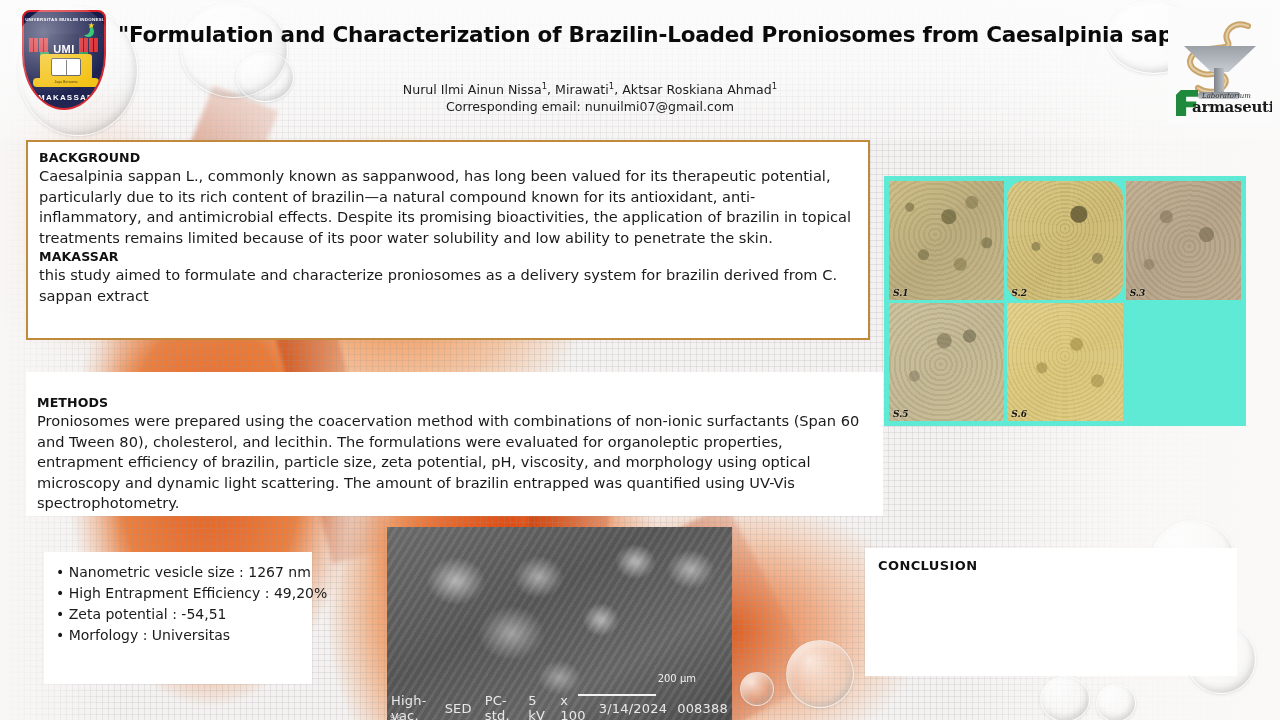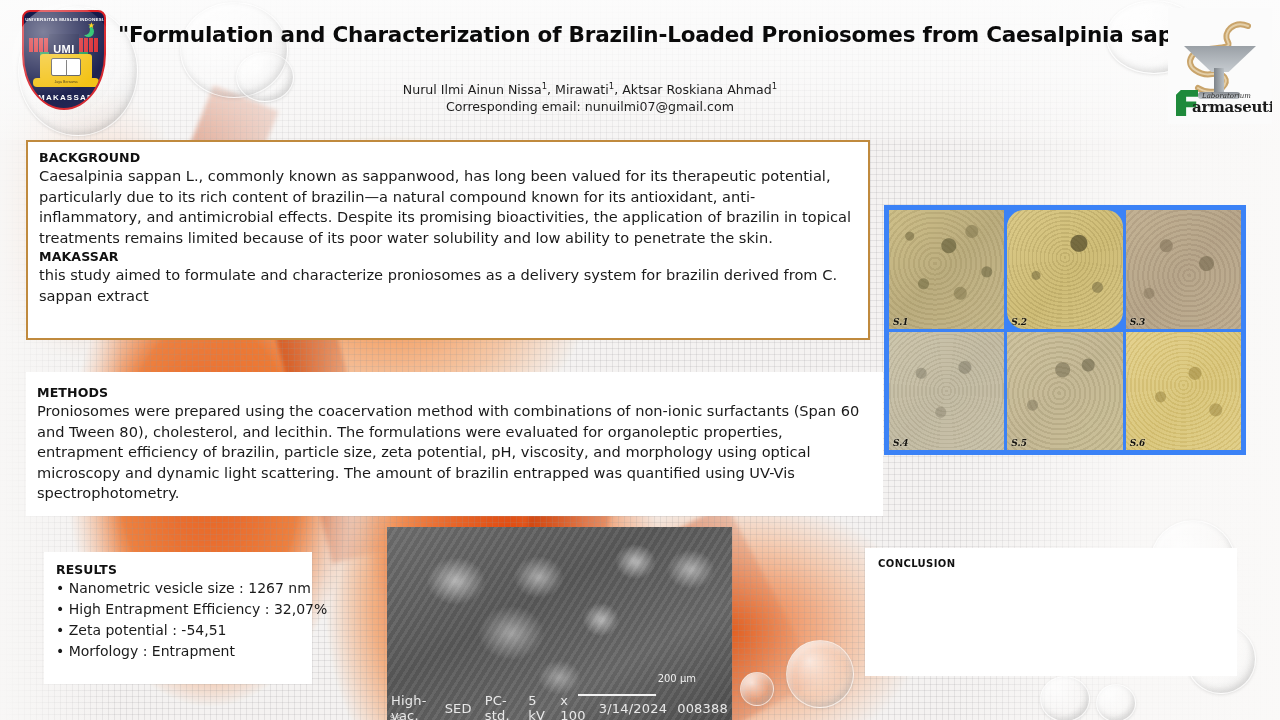--- a/index.html
+++ b/index.html
@@ -220,21 +220,21 @@
   
   .panel { position: absolute; z-index: 10; background: #ffffff; }
 
   .panel-bg {
     left: 26px; top: 140px; width: 844px; height: 200px;
     border: 2px solid #c08a3e;
     padding: 8px 11px 6px 11px;
   }
   .panel-methods {
     left: 26px; top: 372px; width: 857px; height: 144px;
-    padding: 13px 11px 6px 11px;
+    padding: 23px 11px 6px 11px;
   }
   .panel-results {
     left: 44px; top: 552px; width: 268px; height: 132px;
     padding: 10px 10px 8px 12px;
   }
   .panel-conclusion {
     left: 865px; top: 548px; width: 372px; height: 128px;
     padding: 10px 10px 8px 13px;
   }
 
@@ -242,30 +242,30 @@
     font-family: "DejaVu Sans", sans-serif;
     font-weight: bold; font-size: 12.6px; color: #111; letter-spacing: .1px;
     margin-bottom: 1px;
   }
   .sec-body {
     font-family: "DejaVu Sans", sans-serif;
     font-size: 14.6px; color: #1a1a1a; line-height: 20.5px;
   }
   .panel-results .sec-body, .panel-conclusion .sec-body { font-size: 14px; line-height: 21px; }
   .panel-results .sec-title { font-size: 12.4px; }
-  .panel-conclusion .sec-title { font-size: 10px; letter-spacing: .4px; }
+  .panel-conclusion .sec-title { font-size: 13px; letter-spacing: .4px; }
 
   ul.results-list { list-style: none; }
   ul.results-list li { white-space: nowrap; }
   ul.results-list li:before { content: '• '; }
 
   
   .micro-wrap {
-    position: absolute; left: 884px; top: 205px; width: 362px; height: 250px;
-    z-index: 10; background: #3b82f6; padding: 5px;
+    position: absolute; left: 884px; top: 176px; width: 362px; height: 250px;
+    z-index: 10; background: #5eead4; padding: 5px;
     display: grid; grid-template-columns: repeat(3, 1fr); grid-template-rows: repeat(2, 1fr);
     gap: 3px;
   }
   .micro-cell {
     position: relative; overflow: hidden;
   }
   .micro-label {
     position: absolute; left: 4px; bottom: 2px;
     font-family: "DejaVu Serif", serif; font-weight: bold; font-style: italic;
     font-size: 9px; color: #14120c; text-shadow: 0 0 2px rgba(255,255,255,.6);
@@ -429,45 +429,41 @@
     <div class="sec-title" style="margin-top:1px;">MAKASSAR</div>
     <div class="sec-body">this study aimed to formulate and characterize proniosomes as a delivery system for brazilin derived from C. sappan extract</div>
   </div>
 
   <div class="panel panel-methods">
     <div class="sec-title">METHODS</div>
     <div class="sec-body">Proniosomes were prepared using the coacervation method with combinations of non-ionic surfactants (Span 60 and Tween 80), cholesterol, and lecithin. The formulations were evaluated for organoleptic properties, entrapment efficiency of brazilin, particle size, zeta potential, pH, viscosity, and morphology using optical microscopy and dynamic light scattering. The amount of brazilin entrapped was quantified using UV-Vis spectrophotometry.</div>
   </div>
 
   <div class="panel panel-results">
-    <div class="sec-title">RESULTS</div>
     <ul class="results-list sec-body">
       <li>Nanometric vesicle size : 1267 nm</li>
-      <li>High Entrapment Efficiency : 32,07%</li>
+      <li>High Entrapment Efficiency : 49,20%</li>
       <li>Zeta potential : -54,51</li>
-      <li>Morfology : Entrapment</li>
+      <li>Morfology : Universitas</li>
     </ul>
   </div>
 
   <div class="panel panel-conclusion">
     <div class="sec-title">CONCLUSION</div>
   </div>
 
   <div class="micro-wrap">
     <div class="micro-cell m1">
       <span class="micro-label">S.1</span>
     </div>
     <div class="micro-cell m2">
       <span class="micro-label">S.2</span>
     </div>
     <div class="micro-cell m3">
       <span class="micro-label">S.3</span>
-    </div>
-    <div class="micro-cell m4">
-      <span class="micro-label">S.4</span>
     </div>
     <div class="micro-cell m5">
       <span class="micro-label">S.5</span>
     </div>
     <div class="micro-cell m6">
       <span class="micro-label">S.6</span>
     </div>
   </div>
 
   <div class="sem-wrap">

